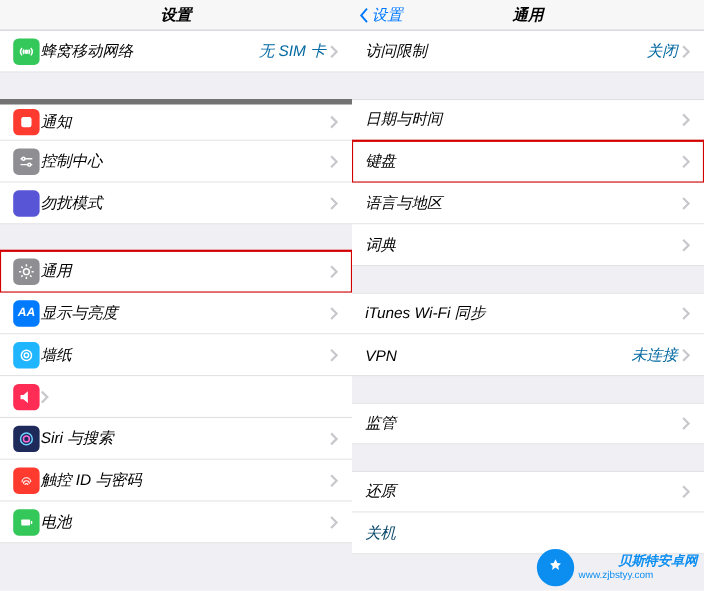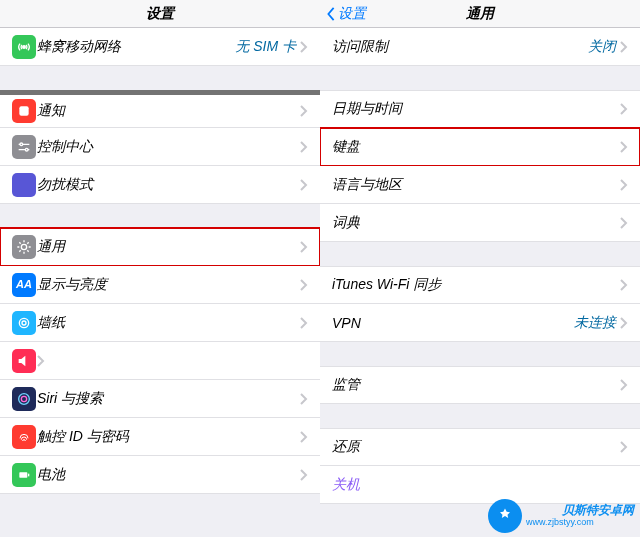--- a/index.html
+++ b/index.html
@@ -311,21 +311,21 @@
 
   <div class="row" style="border-top:1px solid #e0e0e4">
     <div class="label">还原</div>
     <div class="chevron">
         <svg viewBox="0 0 8 12">
           <path d="M1 1l5 5-5 5" stroke="#c7c7cc" stroke-width="2" fill="none"></path>
         </svg>
       </div>
   </div>
   <div class="row">
-    <div class="label value-link" style="color:#8b5cf6">关机</div>
+    <div class="label value-link" style="color:#0c4a6e">关机</div>
   </div>
 </div>
 
 <div class="watermark">
   <div class="wm-logo">
     <svg viewBox="0 0 24 24" fill="#fff">
         <path d="M12 3l2 4 4 .5-3 3 .8 4L12 12l-3.8 2.5.8-4-3-3L10 7z"></path>
       </svg>
   </div>
   <div class="wm-text">

